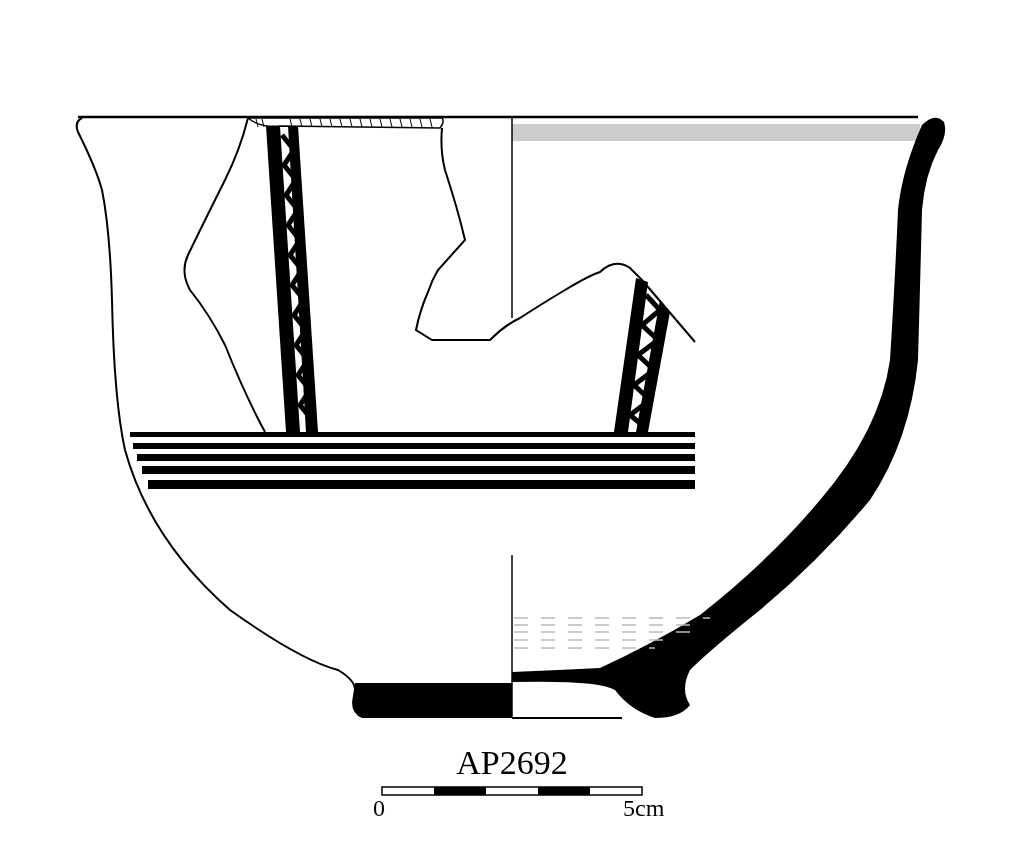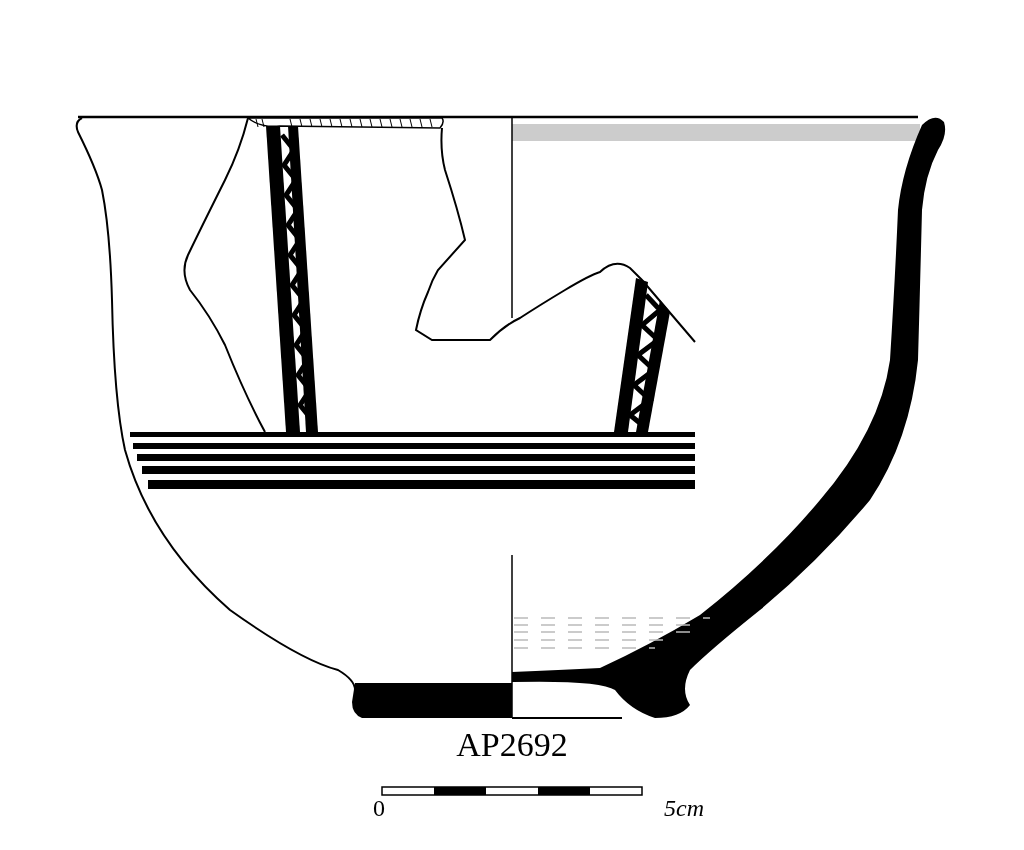--- a/index.html
+++ b/index.html
@@ -1,18 +1,18 @@
 <!DOCTYPE html>
 <html><head>
 <meta charset="utf-8">
 <style>
   html,body{margin:0;padding:0;background:#fff;}
   body{width:1024px;height:850px;position:relative;overflow:hidden;font-family:"Liberation Serif","DejaVu Serif",serif;}
   svg{position:absolute;left:0;top:0;}
-  .label{position:absolute;left:0;width:1024px;text-align:center;top:726px;font-size:34px;color:#000;}
+  .label{position:absolute;left:0;width:1024px;text-align:center;top:744px;font-size:34px;color:#000;}
   .tick{position:absolute;font-size:24px;color:#000;top:795px;}
 </style>
 </head>
 <body>
 
 <svg width="1024" height="850" viewBox="0 0 1024 850">
 
   <line x1="78" y1="117" x2="918" y2="117" stroke="#000" stroke-width="2.5"></line>
 
   <rect x="512" y="124" width="408" height="17" fill="#cccccc"></rect>
@@ -82,13 +82,13 @@
 
   <g>
     <rect x="382" y="787" width="260" height="8" fill="#fff" stroke="#000" stroke-width="1.5"></rect>
     <rect x="434" y="787" width="52" height="8" fill="#000"></rect>
     <rect x="538" y="787" width="52" height="8" fill="#000"></rect>
   </g>
 </svg>
 
 <div class="label">AP2692</div>
 <div class="tick" style="left:373px;">0</div>
-<div class="tick" style="left:664px;font-style:italic;">5cm</div>
+<div class="tick" style="left:623px;">5cm</div>
 
 </body></html>

